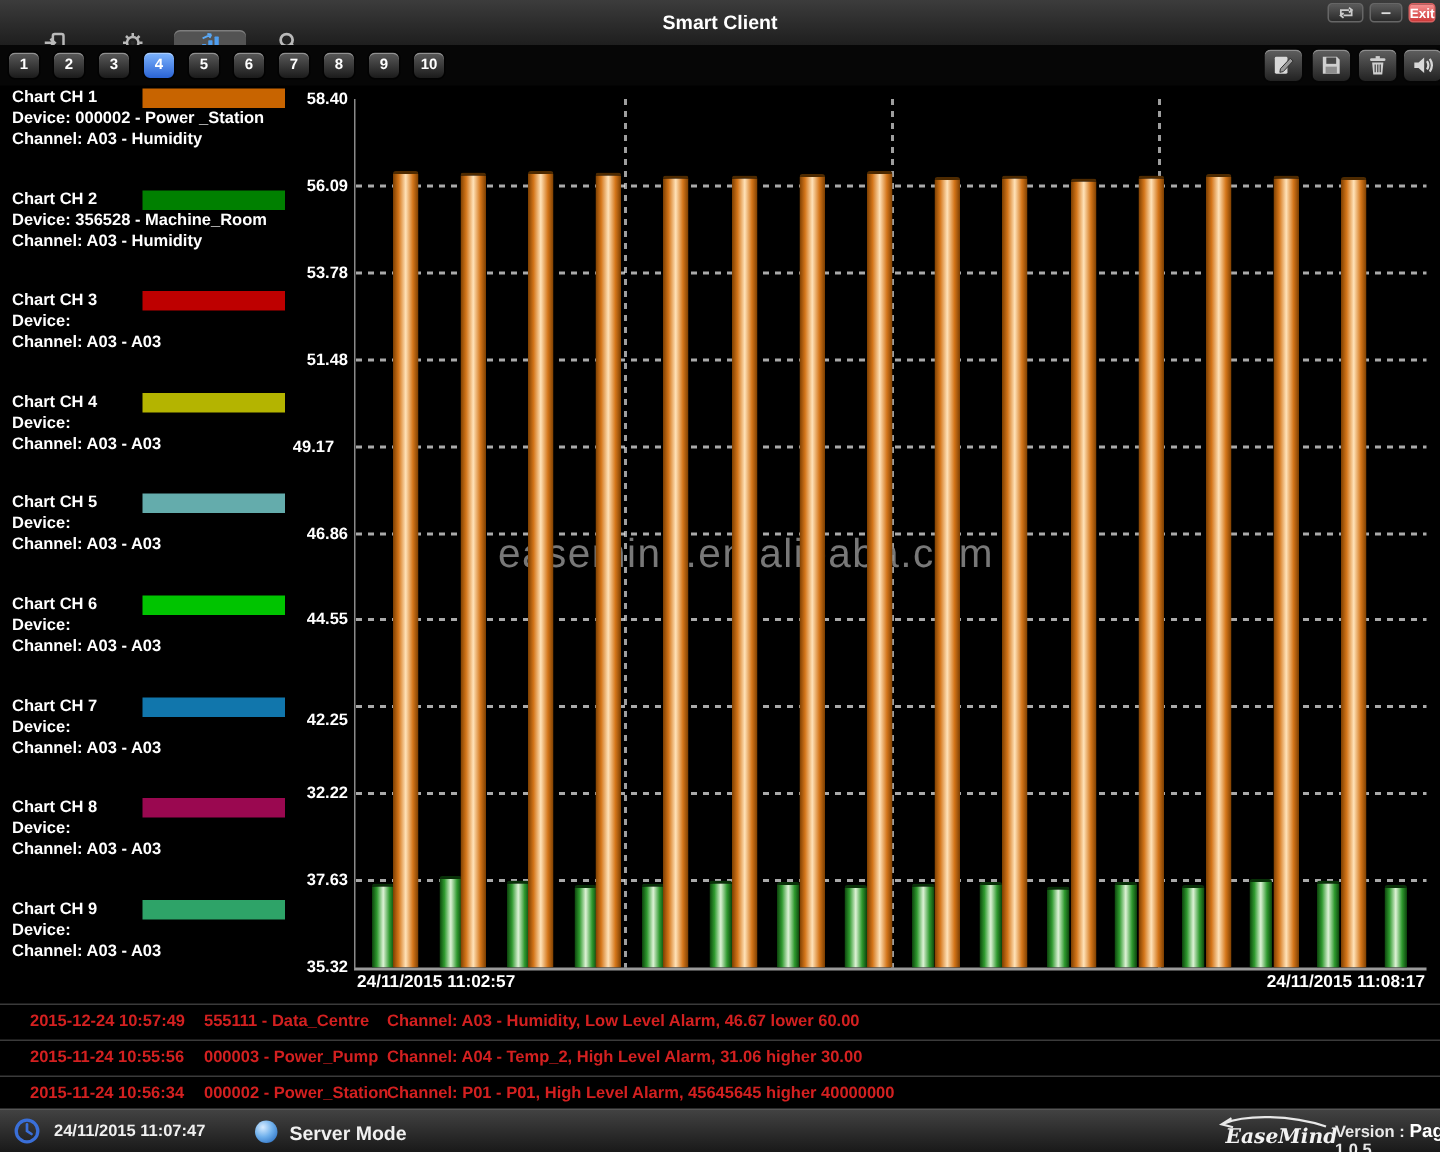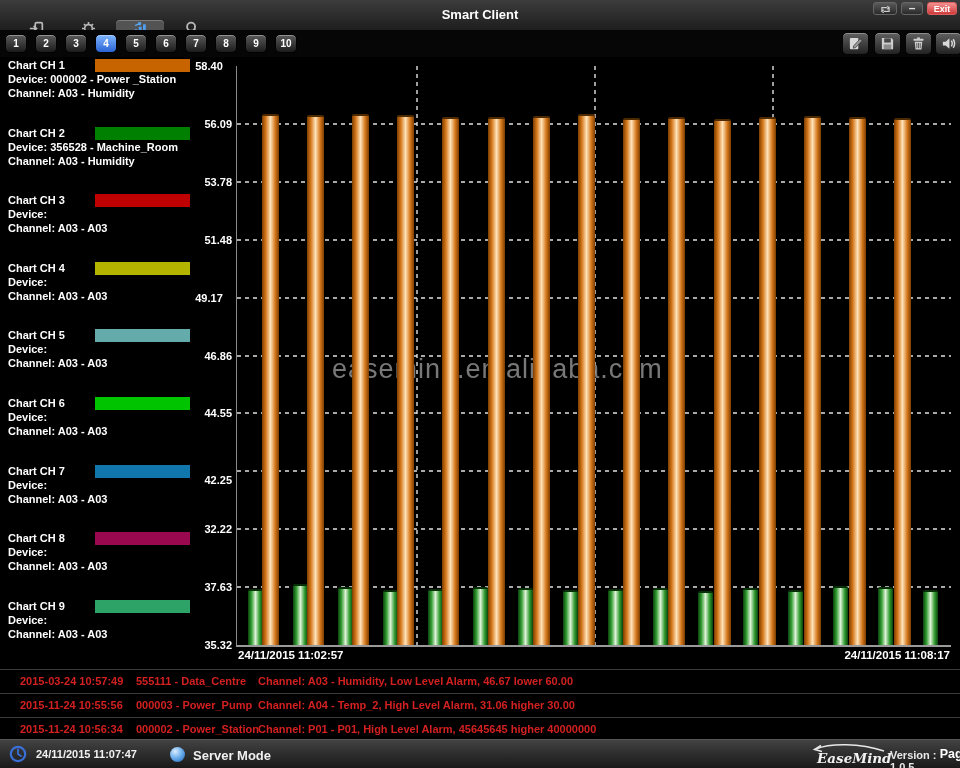--- a/index.html
+++ b/index.html
@@ -14,21 +14,21 @@
   .nav-icon{display:block;height:16px;margin-top:1px;}
   .nav-icon svg{width:15px;height:15px;}
   .nav-label{display:block;font-size:9.5px;font-weight:bold;color:#fff;margin-top:-2px;}
   .title{position:absolute;left:0;right:0;top:7px;text-align:center;color:#fff;
          font-size:13px;font-weight:bold;}
   .wincontrols{position:absolute;right:3px;top:2px;display:flex;gap:4px;}
   .winbtn{height:13px;border-radius:3px;background:linear-gradient(#5a5a5a,#2a2a2a);
           border:1px solid #666;display:flex;align-items:center;justify-content:center;
           color:#ddd;cursor:pointer;box-sizing:border-box;}
   .winbtn.switch{width:24px;} .winbtn.min{width:22px;font-size:12px;font-weight:bold;line-height:9px;}
-  .winbtn.exit{width:30px;background:linear-gradient(#f49090,#cf3a3a);border-color:#d86060;
+  .winbtn.exit{width:18px;background:linear-gradient(#f49090,#cf3a3a);border-color:#d86060;
                color:#fff;font-size:9px;font-weight:bold;}
   
   .tabrow{position:absolute;left:0;top:30px;width:960px;height:27px;background:#060606;}
   .tab{position:absolute;top:4px;width:22px;height:19px;border-radius:5px;box-sizing:border-box;
        background:linear-gradient(#5a5a5a,#1b1b1b);border:1px solid #020202;
        box-shadow:inset 0 1px 0 rgba(255,255,255,.35);color:#fff;font-size:10px;
        font-weight:bold;text-align:center;line-height:17px;cursor:pointer;}
   .tab.active{background:linear-gradient(#7fb6ff,#2a63d4);}
   .actionbtn{position:absolute;top:2px;width:27px;height:23px;border-radius:5px;box-sizing:border-box;
        background:linear-gradient(#606060,#222);border:1px solid #050505;
@@ -224,21 +224,21 @@
         <div>Channel: A03 - A03</div>
       </div>
       <div class="legend-item" style="top: 598.8px;">
         <div>Chart CH 9</div>
         <div class="legend-swatch" style="background: rgb(46, 163, 104);"></div>
         <div>Device:</div>
         <div>Channel: A03 - A03</div>
       </div>
     </div>
   <div id="yticks">
-      <div class="ytick" style="top: 60px; text-align: center;">58.40</div>
+      <div class="ytick" style="top: 60px;">58.40</div>
       <div class="ytick" style="top: 117.9px;">56.09</div>
       <div class="ytick" style="top: 175.8px;">53.78</div>
       <div class="ytick" style="top: 233.7px;">51.48</div>
       <div class="ytick" style="top: 291.6px; text-align: center;">49.17</div>
       <div class="ytick" style="top: 349.5px;">46.86</div>
       <div class="ytick" style="top: 407.4px;">44.55</div>
       <div class="ytick" style="top: 474px;">42.25</div>
       <div class="ytick" style="top: 523.2px;">32.22</div>
       <div class="ytick" style="top: 581.1px;">37.63</div>
       <div class="ytick" style="top: 639px;">35.32</div>
@@ -289,21 +289,21 @@
       <div class="bar orange" style="left: 566.9px; top: 50px; height: 529px;"></div>
       <div class="bar orange" style="left: 612.1px; top: 51px; height: 528px;"></div>
       <div class="bar orange" style="left: 657.3px; top: 52px; height: 527px;"></div>
     </div>
 
   <div class="xlabel left">24/11/2015 11:02:57</div>
   <div class="xlabel right">24/11/2015 11:08:17</div>
 
   <div class="alarms" id="alarms">
       <div class="alarm-row">
-        <span class="a-time">2015-03-24 10:57:49</span>
+        <span class="a-time">2015-12-24 10:57:49</span>
         <span class="a-device">555111 - Data_Centre</span>
         <span class="a-msg">Channel: A03 - Humidity, Low Level Alarm, 46.67 lower 60.00</span>
       </div>
       <div class="alarm-row">
         <span class="a-time">2015-11-24 10:55:56</span>
         <span class="a-device">000003 - Power_Pump</span>
         <span class="a-msg">Channel: A04 - Temp_2, High Level Alarm, 31.06 higher 30.00</span>
       </div>
       <div class="alarm-row">
         <span class="a-time">2015-11-24 10:56:34</span>

